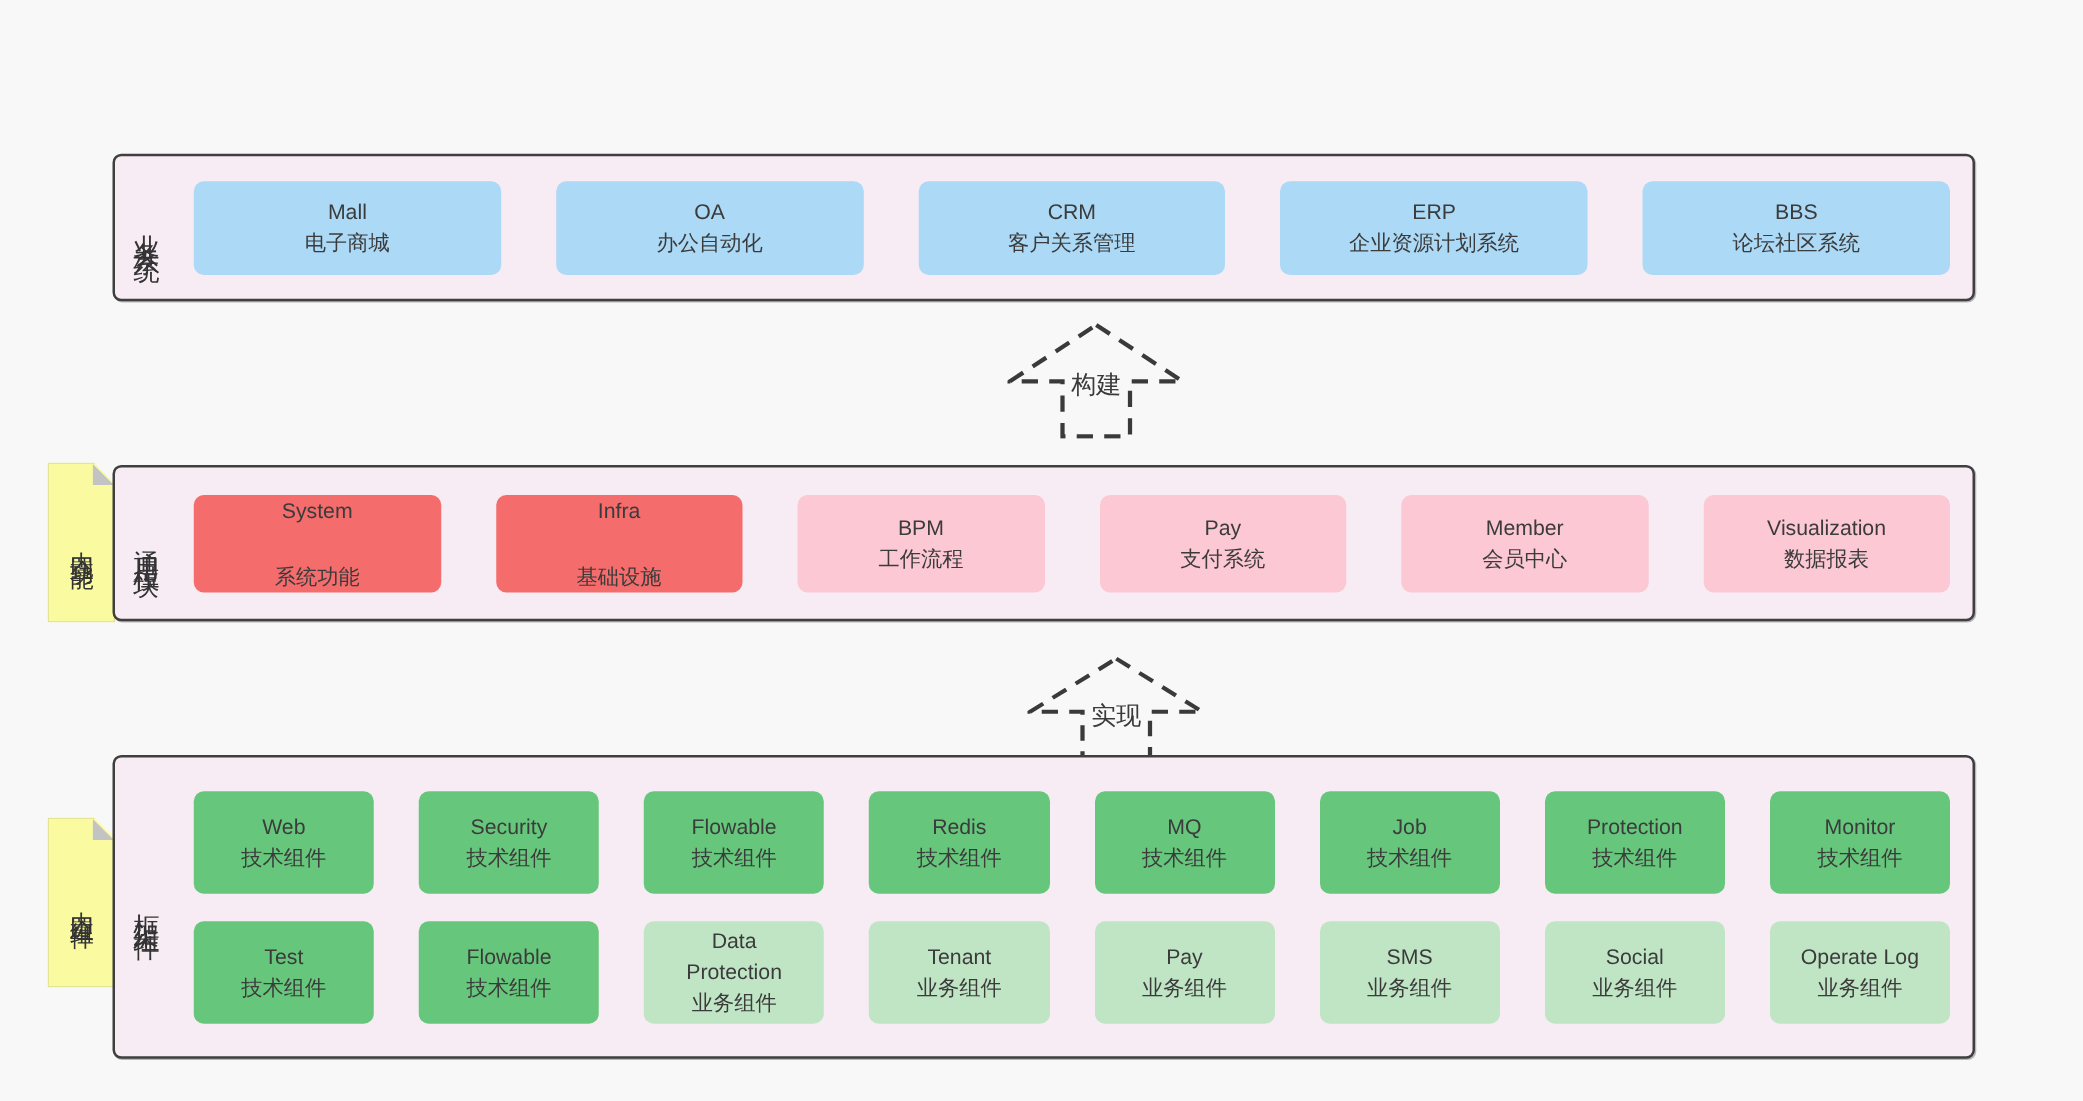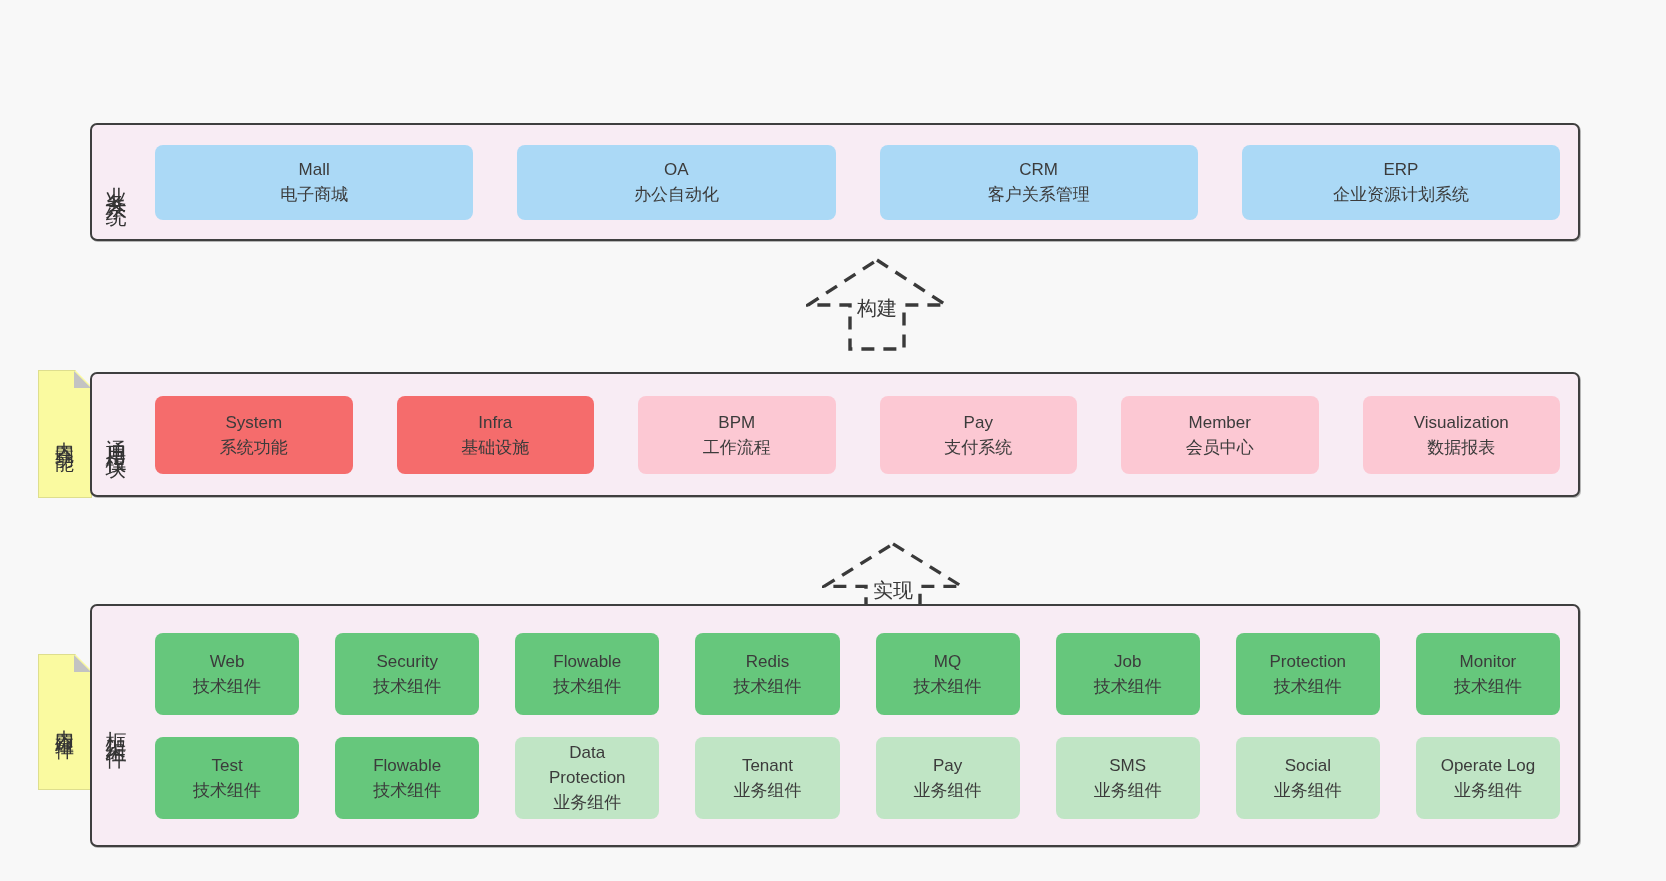--- a/index.html
+++ b/index.html
@@ -31,21 +31,21 @@
   #layer-framework .row{gap:36px;}
   #layer-business .row{height:75px;}
   #layer-modules .row{height:78px;}
   #layer-framework .row{height:82px;}
   .box{
     flex:1;border-radius:8px;padding:0 14px;box-sizing:border-box;
     display:flex;flex-direction:column;align-items:center;justify-content:center;
     text-align:center;font-size:17px;line-height:25px;
   }
   .c-blue{background:var(--blue,#abd9f6);}
-  .c-red{background:var(--red,#f56c6c);}
+  .c-red{background:var(--red,#f56c6c);justify-content:space-between;}
   .c-pink{background:var(--pink,#fcc8d3);}
   .c-green{background:var(--green,#66c77c);}
   .c-lightgreen{background:var(--light_green,#c0e5c5);}
   .note{
     position:absolute;left:38px;width:54px;z-index:1;
     background:var(--yellow,#fafaa0);
     border:1px solid #dede8e;box-sizing:border-box;
     clip-path:polygon(0 0,calc(100% - 17px) 0,100% 17px,100% 100%,0 100%);
     display:flex;align-items:center;justify-content:center;
   }
@@ -55,21 +55,21 @@
     position:absolute;top:0;right:0;width:17px;height:17px;
     background:var(--fold_gray,#c3c3c3);
     clip-path:polygon(0 0,100% 100%,0 100%);
   }
   .note-label{
     writing-mode:vertical-rl;text-orientation:upright;
     font-size:19px;letter-spacing:4px;line-height:1;color:#333;white-space:nowrap;
   }
   .arrow{position:absolute;width:142px;z-index:1;}
   #arrow-build{left:806px;top:258px;height:93px;}
-  #arrow-implement{left:822px;top:542px;height:88px;}
+  #arrow-implement{left:822px;top:525px;height:88px;}
   .arrow svg{display:block;width:100%;height:100%;}
   .arrow polygon{
     fill:var(--page_bg,#f8f8f8);stroke:#3a3a3a;stroke-width:3.4;
     stroke-dasharray:13 9;stroke-linejoin:miter;
   }
   .arrow-label{
     position:absolute;left:50%;top:54%;transform:translate(-50%,-50%);
     background:var(--page_bg,#f8f8f8);padding:0 3px;
     font-size:20px;color:#3a3a3a;white-space:nowrap;
   }
@@ -100,20 +100,24 @@
             <span>OA</span>
             <span>办公自动化</span>
           </div>
           <div class="box c-blue">
             <span>CRM</span>
             <span>客户关系管理</span>
           </div>
           <div class="box c-blue">
             <span>ERP</span>
             <span>企业资源计划系统</span>
+          </div>
+          <div class="box c-blue">
+            <span>BBS</span>
+            <span>论坛社区系统</span>
           </div>
         </div>
       </div>
   </div>
 
   <div class="arrow" id="arrow-build">
     <svg viewBox="0 0 142 93" preserveAspectRatio="none">
       <polygon points="71,2 140,47 98,47 98,91 44,91 44,47 2,47"></polygon>
     </svg>
     <span class="arrow-label">构建</span>

